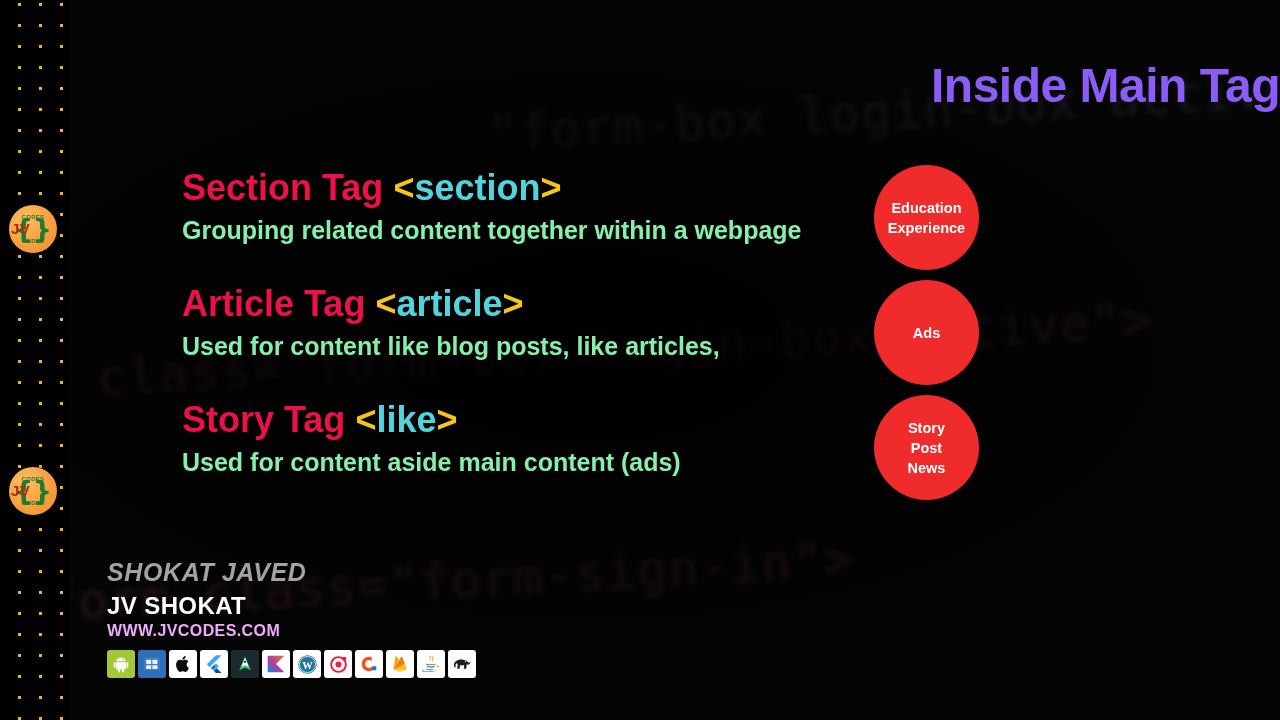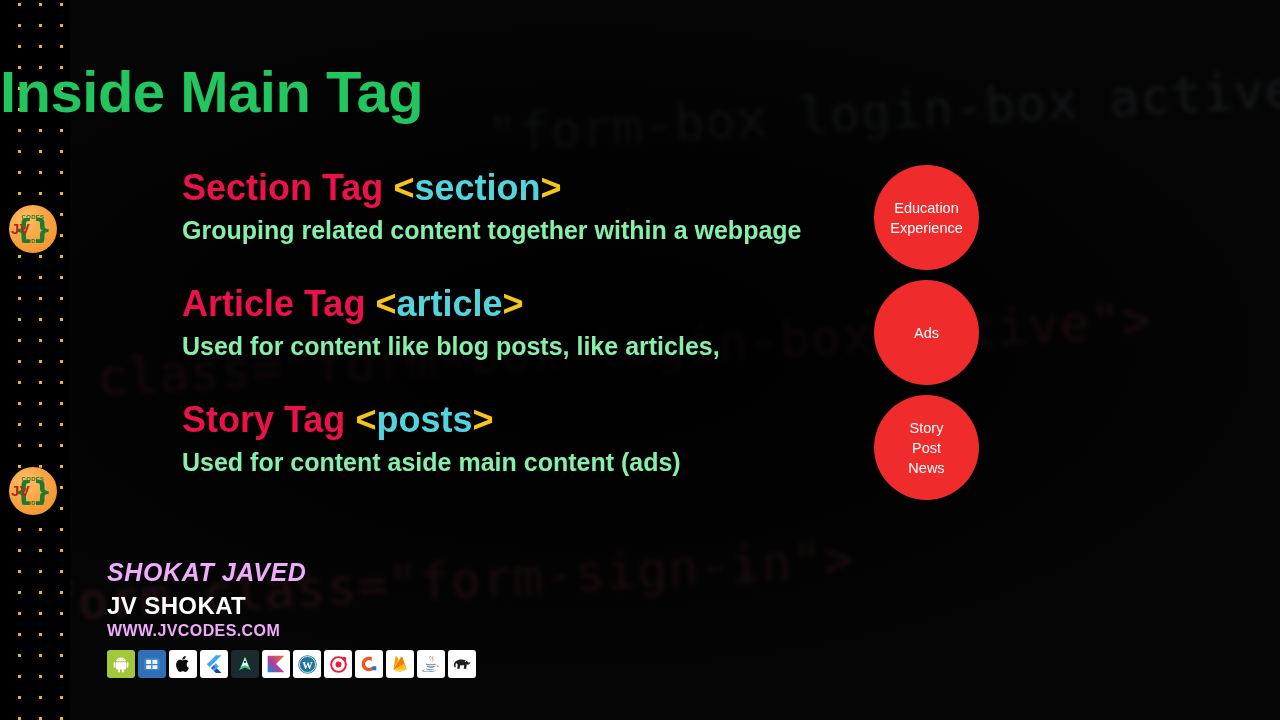--- a/index.html
+++ b/index.html
@@ -113,24 +113,24 @@
     letter-spacing: 0.3px;
   }
   .logo-codes.up { top: 7px; }
   .logo-codes.dn { bottom: 7px; }
 
   
   .title {
     position: absolute;
     left: 0; right: 0;
     top: 58px;
-    text-align: left;
-    font-size: 58px;
-    font-weight: bold;
-    color: #22c55e;
+    text-align: right;
+    font-size: 48px;
+    font-weight: bold;
+    color: #8b5cf6;
     letter-spacing: -0.5px;
   }
 
   
   .blocks {
     position: absolute;
     left: 182px;
     top: 168px;
     width: 700px;
   }
@@ -164,37 +164,37 @@
     border-radius: 50%;
     background: #ef2b2b;
     display: flex;
     align-items: center;
     justify-content: center;
     margin-bottom: 10px;
   }
   .circle-label {
     color: #ffffff;
     font-size: 14.5px;
-    font-weight: normal;
+    font-weight: bold;
     text-align: center;
     line-height: 20px;
     white-space: pre-line;
   }
 
   
   .footer {
     position: absolute;
     left: 107px;
     bottom: 42px;
   }
   .author {
     font-size: 25px;
     font-weight: bold;
     font-style: italic;
-    color: #f0abfc;
+    color: #a3a3a3;
     letter-spacing: 0.6px;
     line-height: 32px;
   }
   .brand {
     margin-top: 4px;
     font-size: 24px;
     font-weight: bold;
     color: #ffffff;
     letter-spacing: 0.4px;
     line-height: 28px;
@@ -282,21 +282,21 @@
 
     <div class="block">
       <div class="block-head">
         <span class="tag-name">Article Tag</span><span>&nbsp;</span><span class="angle">&lt;</span><span class="tag-code">article</span><span class="angle">&gt;</span>
       </div>
       <div class="block-desc">Used for content like blog posts, like articles,</div>
     </div>
 
     <div class="block">
       <div class="block-head">
-        <span class="tag-name">Story Tag</span><span>&nbsp;</span><span class="angle">&lt;</span><span class="tag-code">posts</span><span class="angle">&gt;</span>
+        <span class="tag-name">Story Tag</span><span>&nbsp;</span><span class="angle">&lt;</span><span class="tag-code">like</span><span class="angle">&gt;</span>
       </div>
       <div class="block-desc">Used for content aside main content (ads)</div>
     </div>
 
   </div>
 
   <div class="circles">
     <div class="circle">
       <span class="circle-label">Education
 Experience</span>

